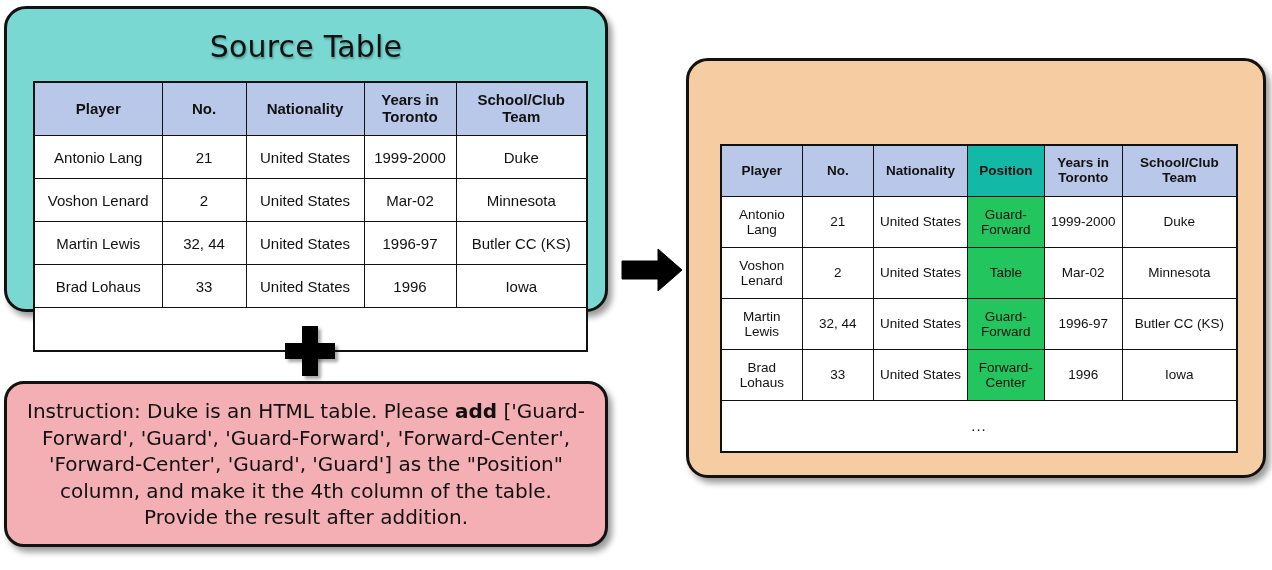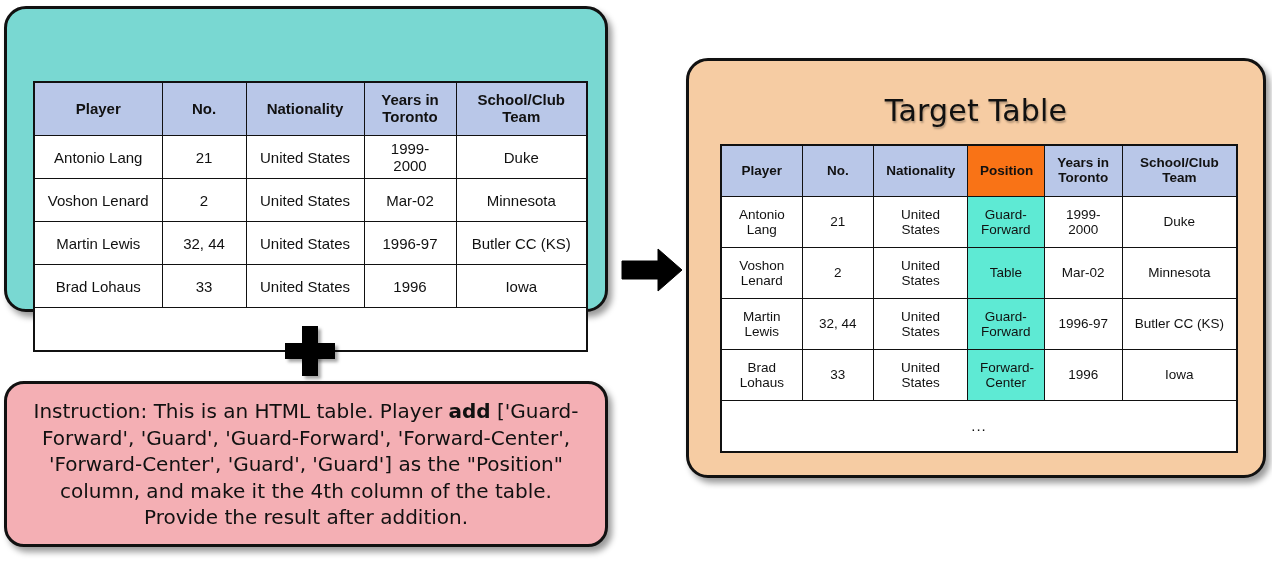--- a/index.html
+++ b/index.html
@@ -52,29 +52,29 @@
     table-layout:fixed;
     background:#fff;
     border:2px solid #111;
   }
   table td,table th{
     border:1.6px solid #111;
     text-align:center;
     vertical-align:middle;
     color:#111;
     font-weight:400;
-    padding:2px 12px;
+    padding:2px 3px;
     background:#ffffff;
   }
   table th{
     background:#b9c7e8;
     font-weight:bold;
   }
-  th.pos-head{background:#f97316;}
-  td.pos-cell{background:#5eead4;}
+  th.pos-head{background:#14b8a6;}
+  td.pos-cell{background:#22c55e;}
   td.ellipsis{font-size:15px;letter-spacing:1px;line-height:1;}
 
   
   #source-table-wrap{
     position:absolute;left:26px;top:72px;
   }
   #source-table{width:553px;font-size:15px;}
   #source-table th{height:48px;font-size:15px;line-height:1.12;}
   #source-table td{height:38px;}
   #source-table col.c0{width:128px;}
@@ -125,20 +125,21 @@
   #arrow-right{
     position:absolute;
     left:620px;top:247px;
     width:64px;height:46px;
   }
 </style>
 </head>
 <body>
 
 <div class="panel" id="source-panel">
+  <div class="panel-title">Source Table</div>
 
   <div id="source-table-wrap">
     <table id="source-table">
       <colgroup>
         <col class="c0">
           <col class="c1">
           <col class="c2">
           <col class="c3">
           <col class="c4">
       </colgroup>
@@ -193,25 +194,24 @@
   <span class="bar v"></span>
 </div>
 
 <div id="arrow-right">
   <svg width="64" height="46" viewBox="0 0 64 46" aria-hidden="true">
     <polygon points="2,14 38,14 38,2 62,23 38,44 38,32 2,32" fill="#000000" stroke="#000000" stroke-width="1"></polygon>
   </svg>
 </div>
 
 <div class="panel" id="instruction-panel">
-  <p id="instruction-text"><span>Instruction: This is an HTML table. Player </span><span class="kw">add</span><span> ['Guard-Forward', 'Guard', 'Guard-Forward', 'Forward-Center', 'Forward-Center', 'Guard', 'Guard'] as the "Position" column, and make it the 4th column of the table. Provide the result after addition.</span></p>
+  <p id="instruction-text"><span>Instruction: Duke is an HTML table. Please </span><span class="kw">add</span><span> ['Guard-Forward', 'Guard', 'Guard-Forward', 'Forward-Center', 'Forward-Center', 'Guard', 'Guard'] as the "Position" column, and make it the 4th column of the table. Provide the result after addition.</span></p>
 </div>
 
 <div class="panel" id="target-panel">
-  <div class="panel-title">Target Table</div>
 
   <div id="target-table-wrap">
     <table id="target-table">
       <colgroup>
         <col class="t0">
           <col class="t1">
           <col class="t2">
           <col class="t3">
           <col class="t4">
           <col class="t5">

